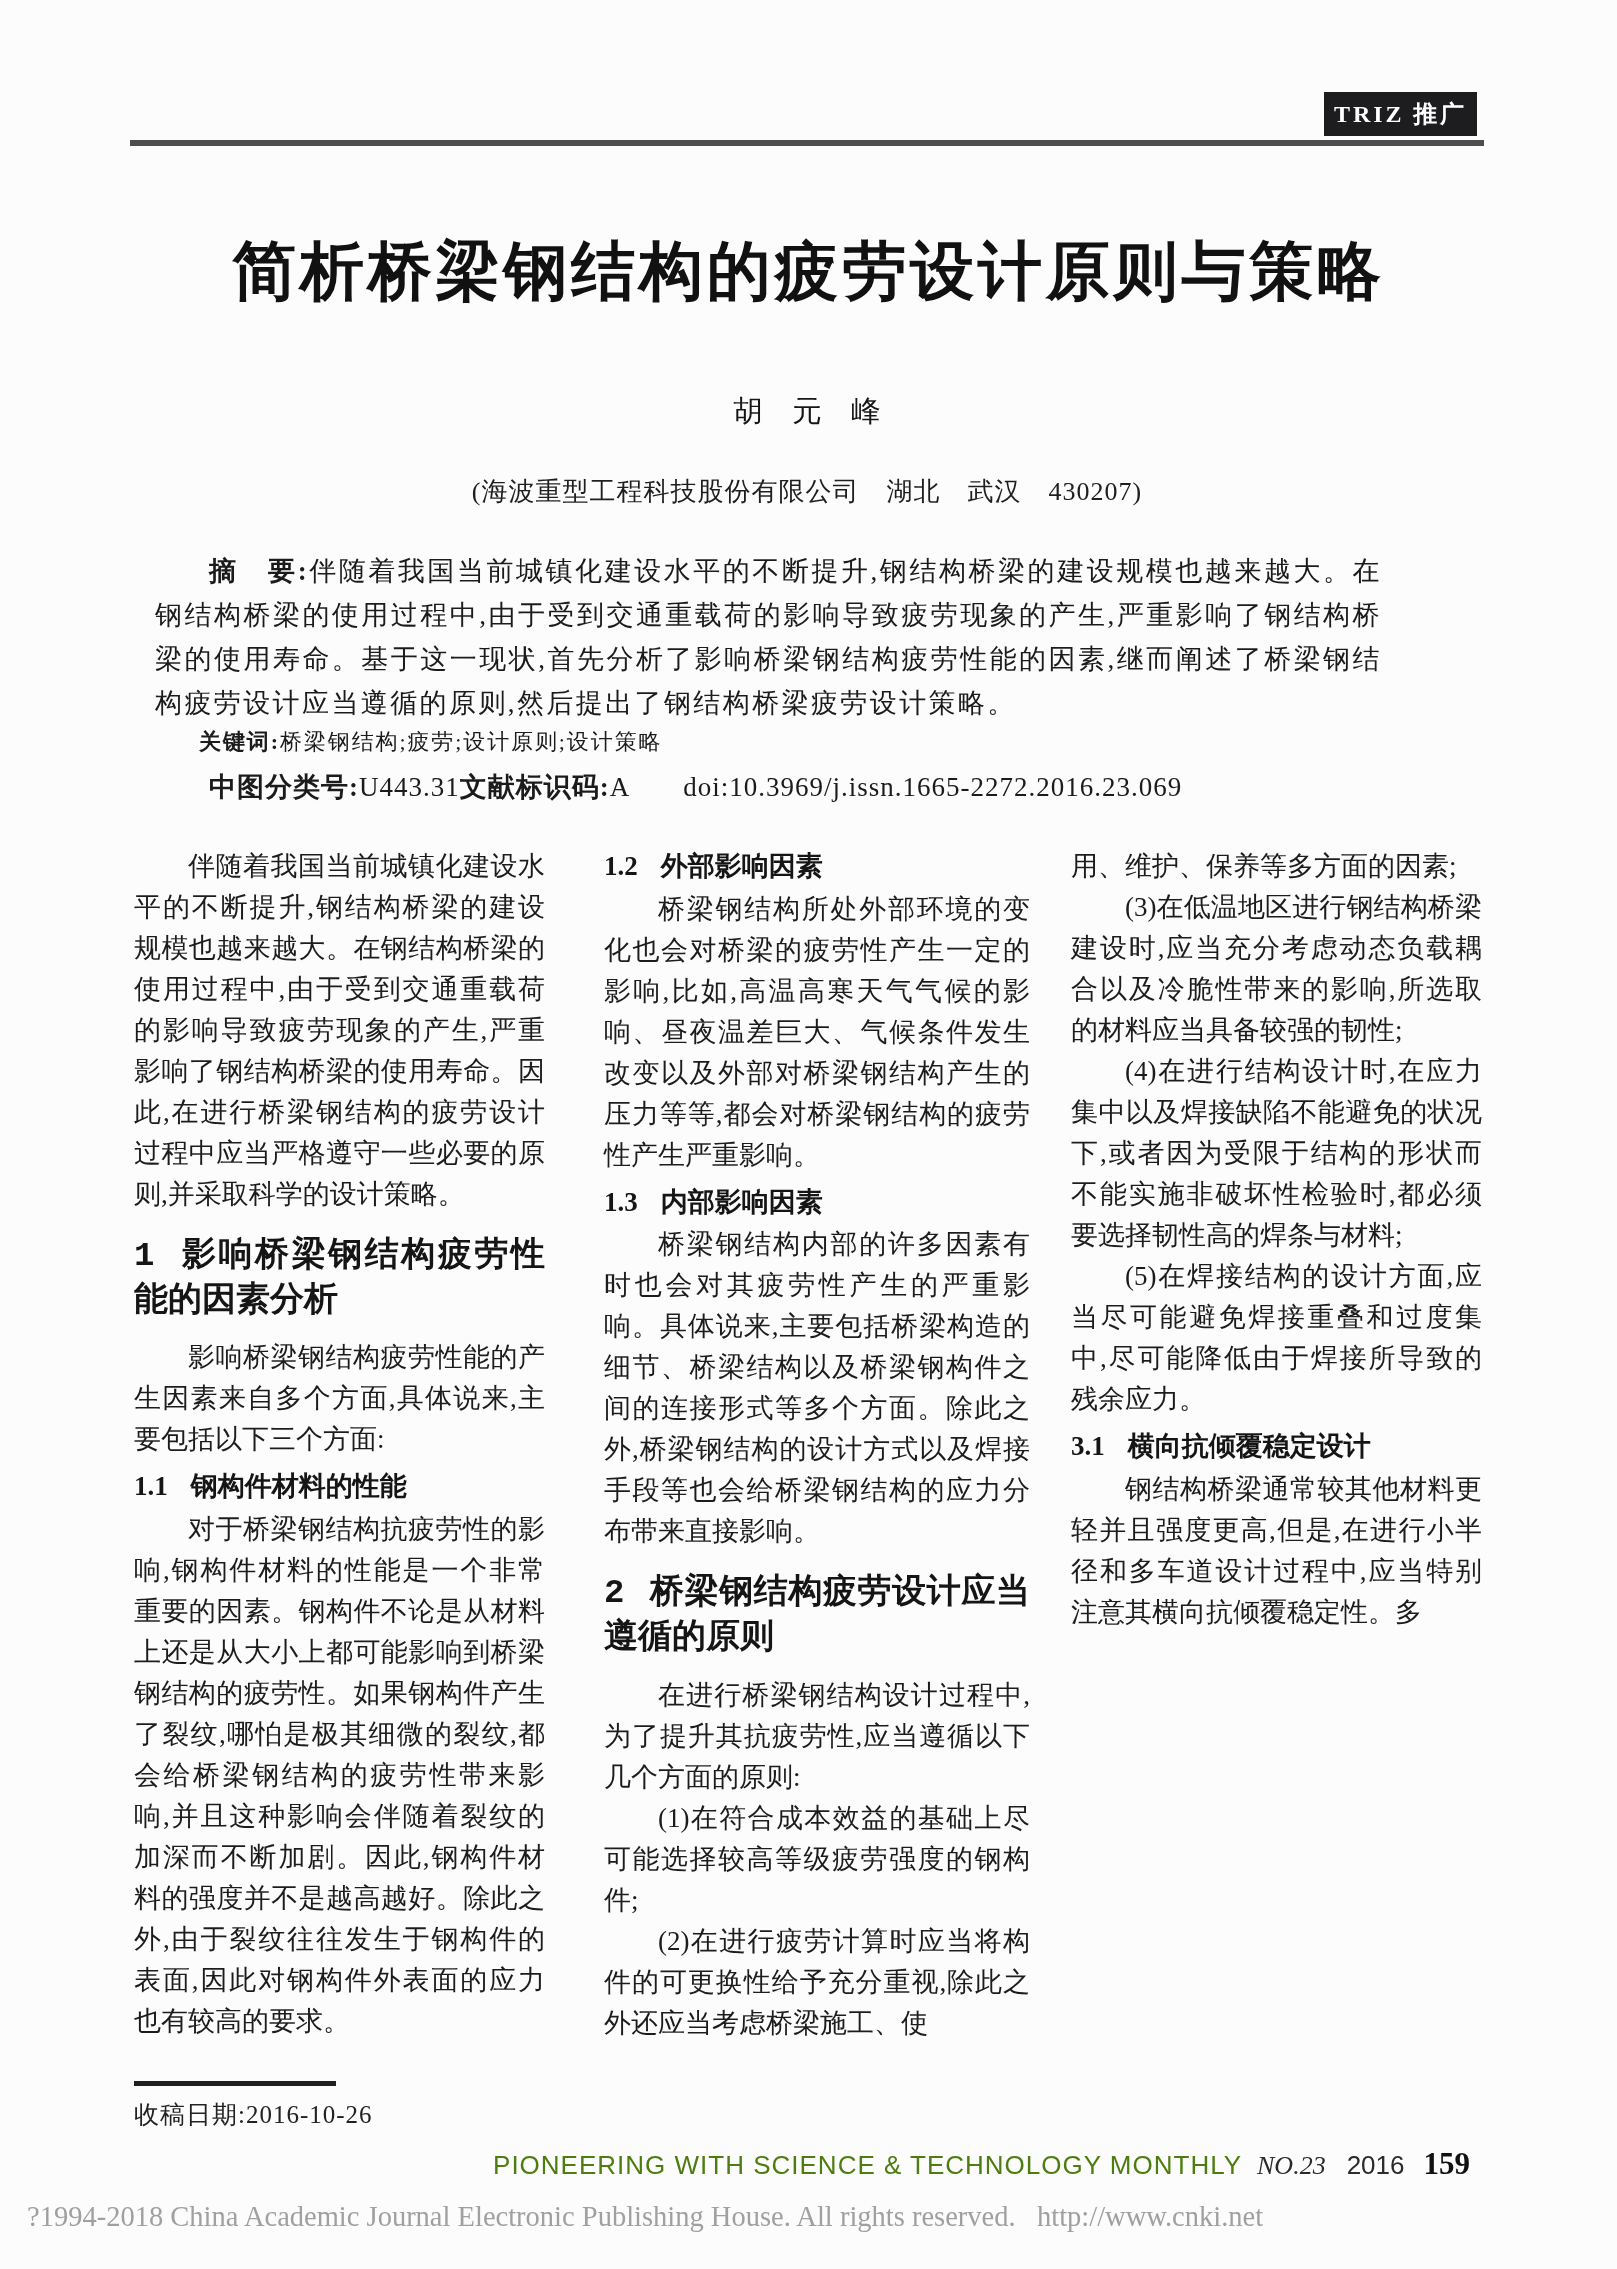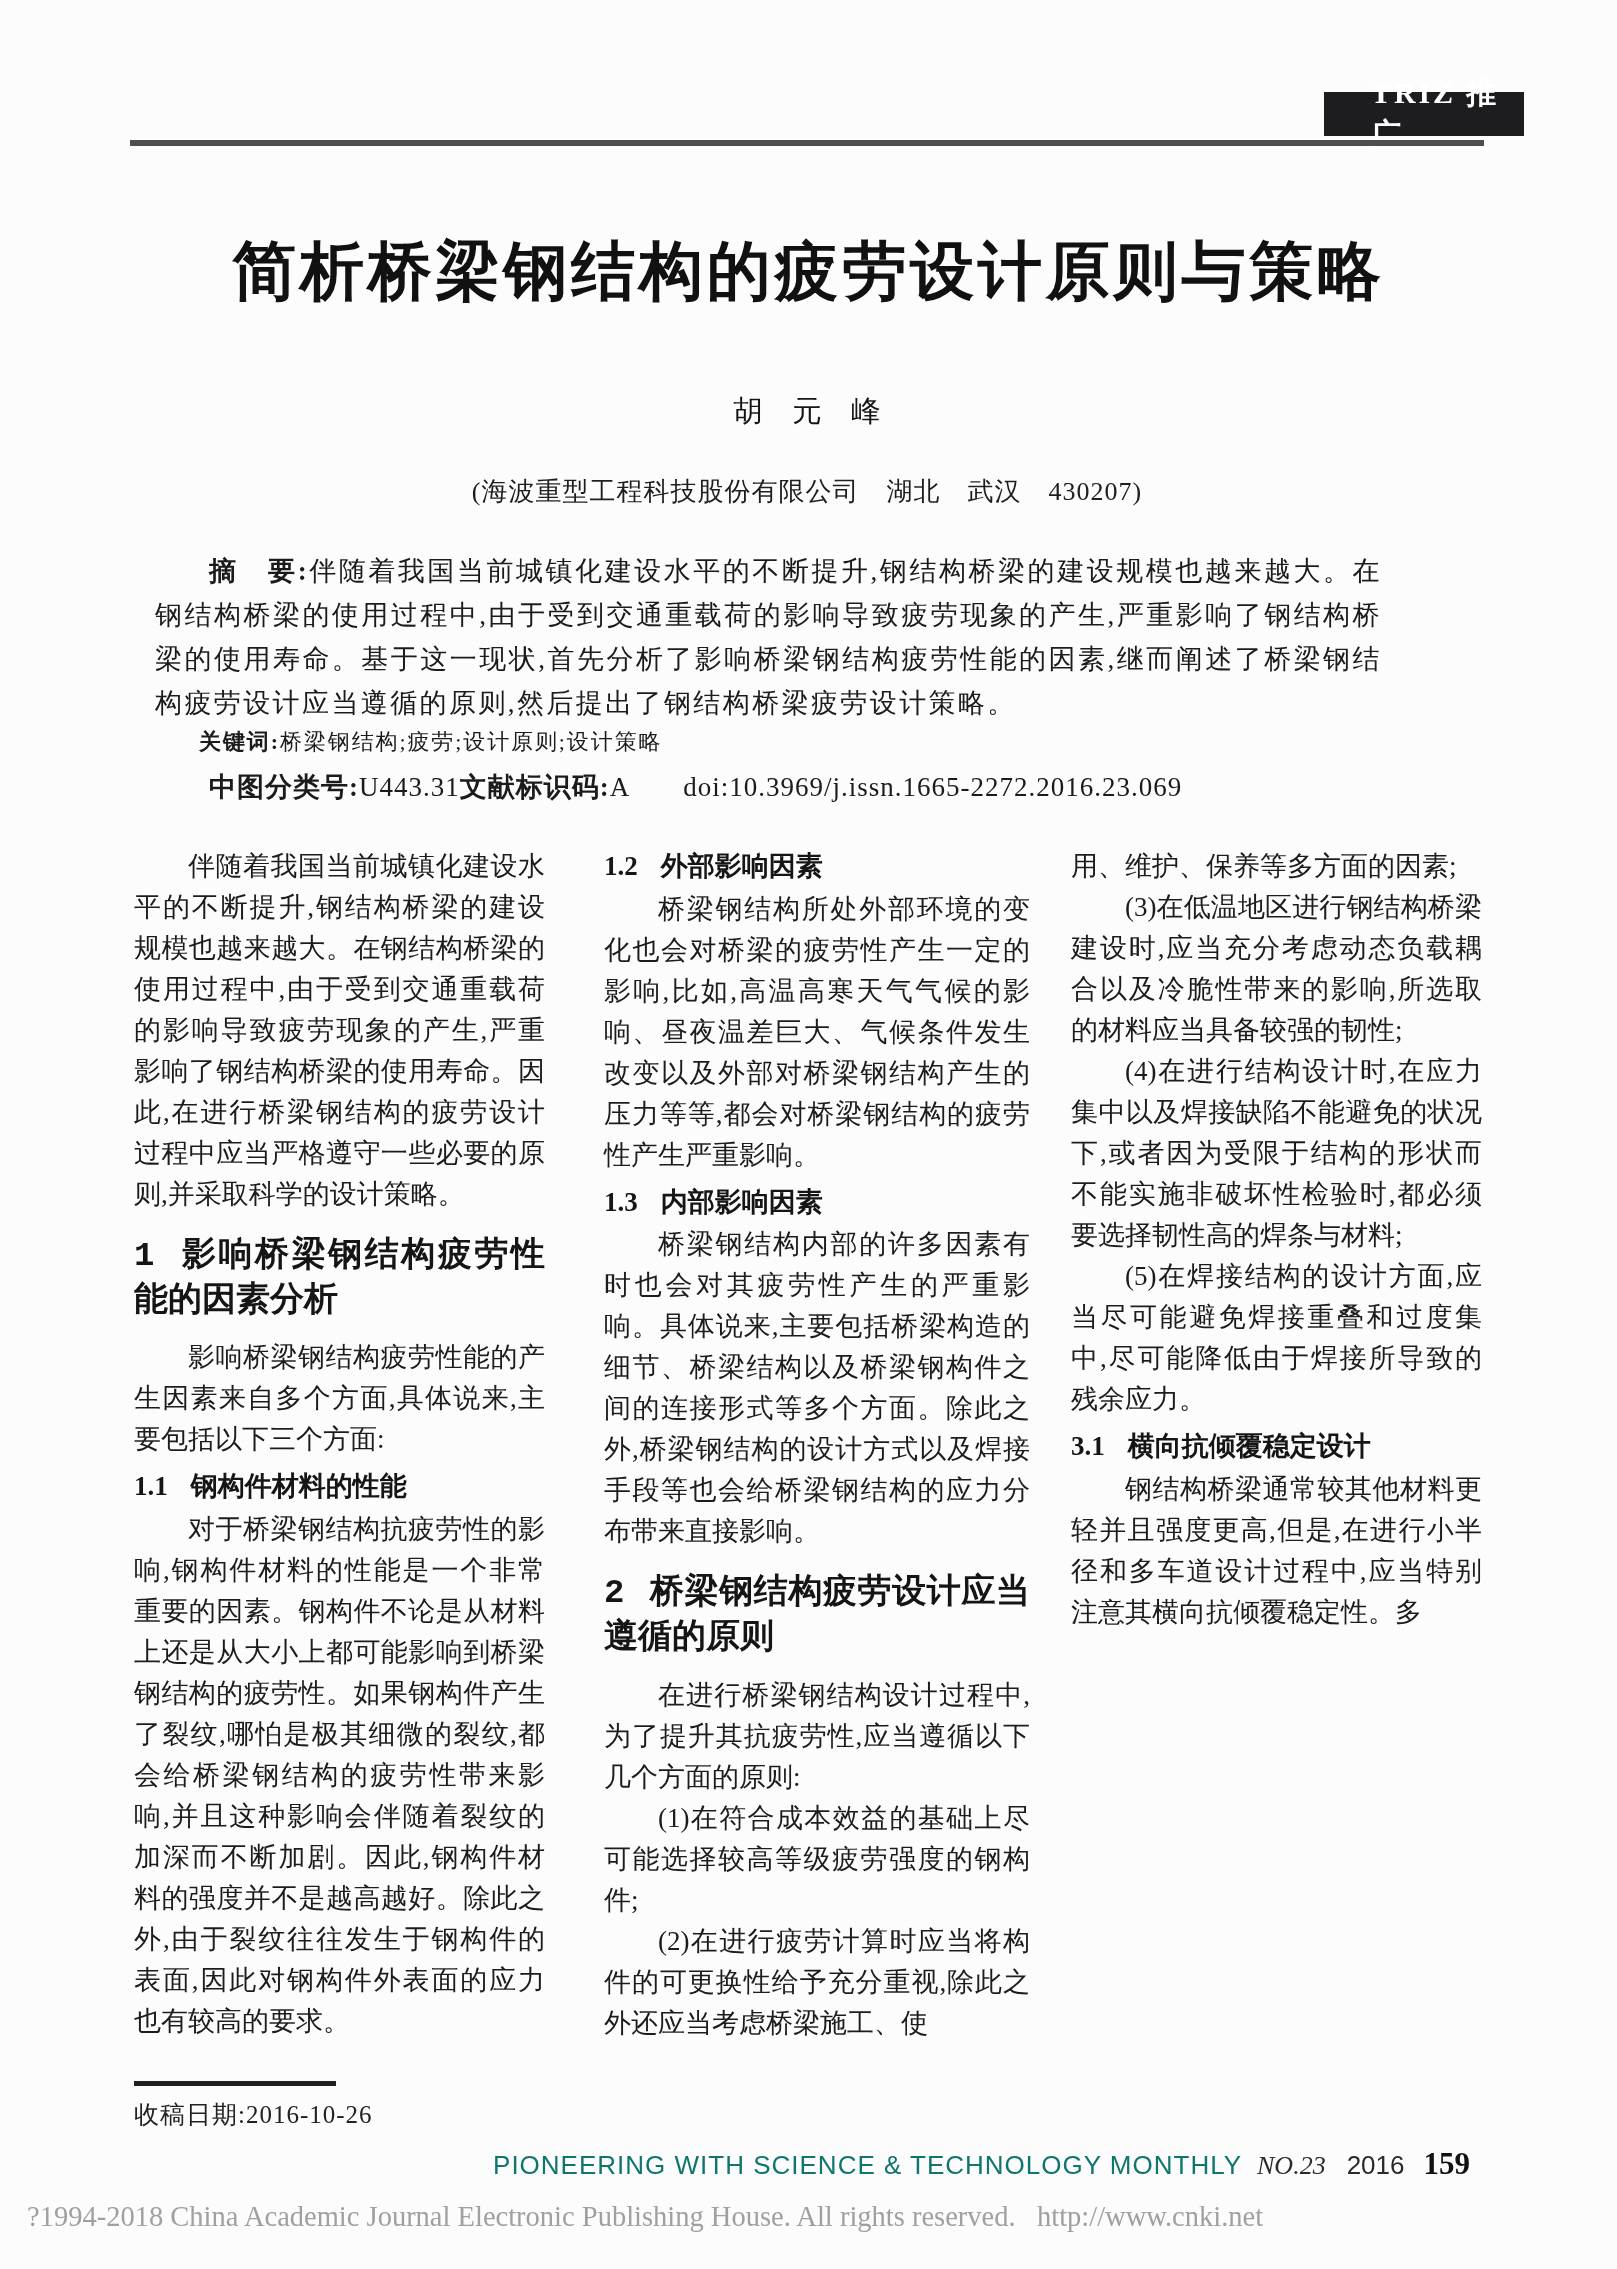--- a/index.html
+++ b/index.html
@@ -9,21 +9,21 @@
     margin:0 auto;
     background:#fcfcfc;
     font-family:"Liberation Serif","DejaVu Serif",serif;
     color:#1b1b1b;
     overflow:hidden;
   }
   .badge{
     position:absolute;left:1324px;top:92px;width:153px;height:44px;
     background:#1d1d1f;color:#ffffff;
     display:flex;align-items:center;justify-content:center;
-    font-weight:bold;font-size:30px;letter-spacing:2.9px;padding-left:47px;
+    font-weight:bold;font-size:24px;letter-spacing:2.9px;
   }
   .rule{position:absolute;left:130px;top:140px;width:1354px;height:5.7px;background:#4e4e4e;}
   .title{
     position:absolute;left:114px;top:228px;width:1389px;
     text-align:center;font-size:64px;font-weight:bold;letter-spacing:3.8px;color:#111;
     white-space:nowrap;
   }
   .author{
     position:absolute;left:130px;top:392px;width:1354px;
     text-align:center;font-size:29.5px;color:#161616;
@@ -76,21 +76,21 @@
   .received{
     position:absolute;left:134px;top:2098px;
     font-size:25px;letter-spacing:1px;color:#222;
   }
   .jfooter{
     position:absolute;right:148px;top:2146px;
     display:flex;align-items:baseline;white-space:nowrap;
   }
   .jname{
     font-family:"Liberation Sans","DejaVu Sans",sans-serif;
-    font-size:26px;letter-spacing:1px;color:#0f766e;
+    font-size:26px;letter-spacing:1px;color:#4d7c0f;
   }
   .jissue{
     font-style:italic;font-size:26px;color:#2b2b2b;margin-left:15px;
     font-family:"Liberation Serif",serif;
   }
   .jyear{
     font-family:"Liberation Sans","DejaVu Sans",sans-serif;
     font-size:26px;color:#2b2b2b;margin-left:21px;
   }
   .jpage{

